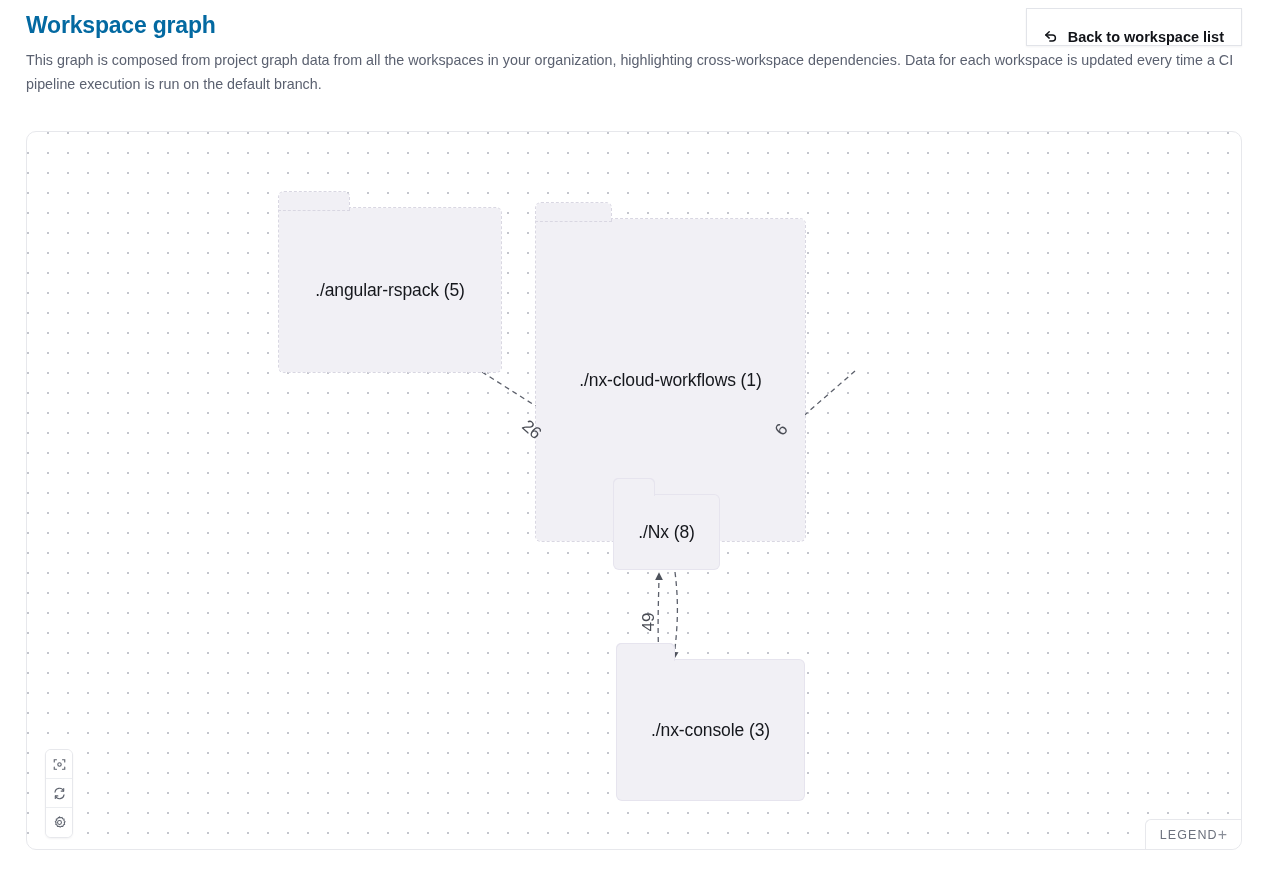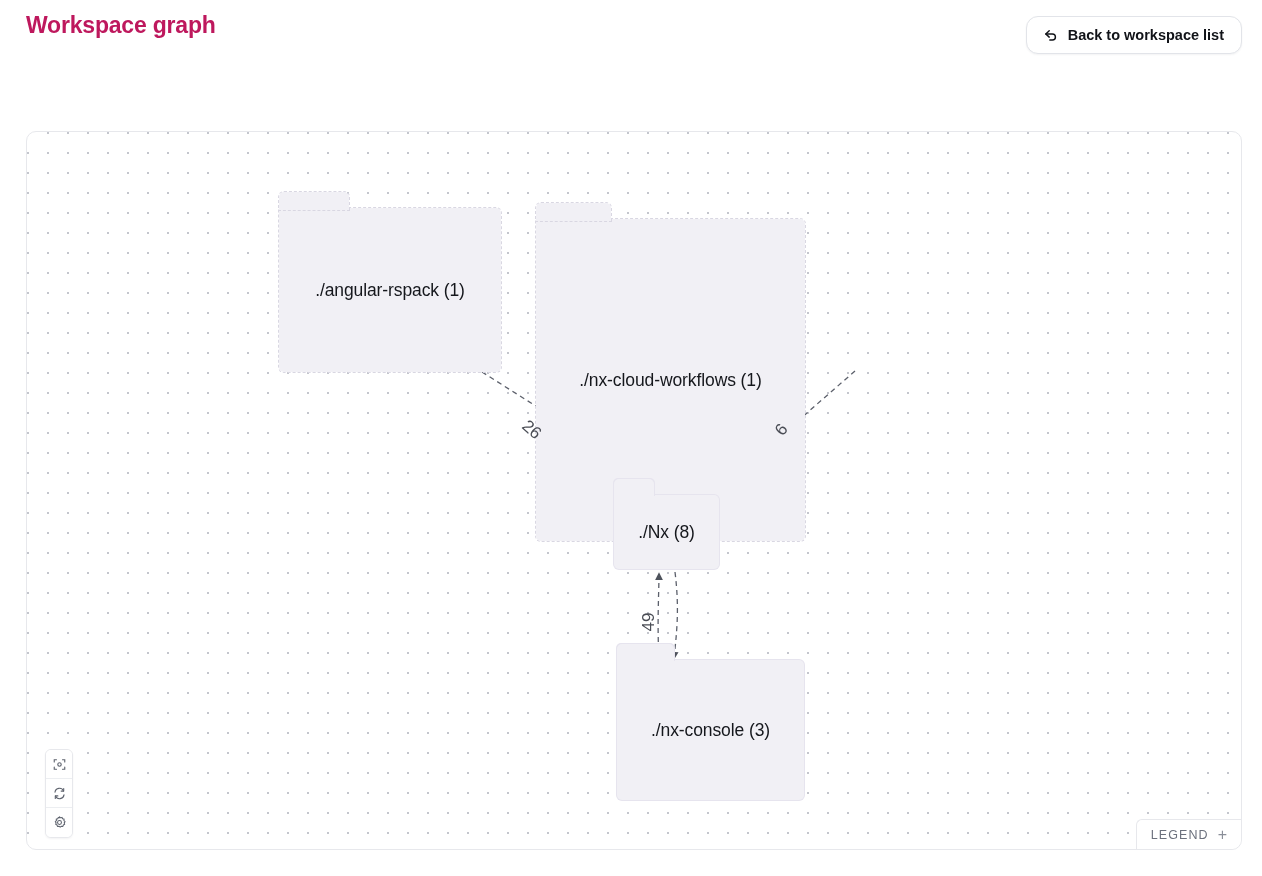--- a/index.html
+++ b/index.html
@@ -27,44 +27,43 @@
     top: 8px;
     width: 1216px;
     height: 40px;
   }
   .page-title {
     position: absolute;
     left: 0;
     top: 0;
     font-size: 23px;
     font-weight: bold;
-    color: #be185d;
+    color: #0369a1;
     letter-spacing: -0.2px;
     line-height: 34px;
     margin: 0;
   }
   .back-button {
     position: absolute;
     right: 0;
     top: 0;
     height: 38px;
     display: flex;
-    align-items: center;
+    align-items: flex-end;
     gap: 9px;
     padding: 0 17px 0 15px;
     background: #ffffff;
     border: 1px solid #e2e4e9;
-    border-radius: 12px;
+    border-radius: 0;
     box-shadow: 0 1px 2px rgba(16,24,40,0.05);
     cursor: pointer;
     font-size: 14.5px;
     font-weight: bold;
     color: #111318;
     white-space: nowrap;
-    margin-top: 8px;
   }
   .back-button svg { display: block; }
 
   .page-desc {
     position: absolute;
     left: 26px;
     top: 48px;
     width: 1218px;
     font-size: 14.3px;
     line-height: 24px;
@@ -161,21 +160,20 @@
   .tool-btn svg { display: block; }
 
   
   .legend-bar {
     position: absolute;
     right: 0;
     bottom: 0;
     height: 30px;
     display: flex;
     align-items: center;
-    gap: 9px;
     padding: 0 14px;
     background: #ffffff;
     border-left: 1px solid #e7e8ec;
     border-top: 1px solid #e7e8ec;
     border-radius: 6px 0 9px 0;
     cursor: pointer;
   }
   .legend-label {
     font-size: 12.5px;
     letter-spacing: 1.1px;
@@ -199,20 +197,21 @@
       <span>
         <svg width="17" height="17" viewBox="0 0 20 20" fill="none" stroke="#111318" stroke-width="1.7" stroke-linecap="round" stroke-linejoin="round">
           <path d="M8.5 4.5 L4.5 8.2 L8.5 11.9"></path>
           <path d="M4.5 8.2 H12.2 a3.6 3.6 0 0 1 0 7.2 H9.2"></path>
         </svg>
       </span>
       <span>Back to workspace list</span>
     </button>
   </div>
 
+  <div class="page-desc">This graph is composed from project graph data from all the workspaces in your organization, highlighting cross-workspace dependencies. Data for each workspace is updated every time a CI pipeline execution is run on the default branch.</div>
 
   <div class="graph-panel">
 
     <svg class="graph-canvas" width="1216" height="719" viewBox="0 0 1216 719">
       <defs>
         <marker id="arrow" markerWidth="7" markerHeight="7" refX="5.4" refY="3" orient="auto">
           <path d="M0,0 L6,3 L0,6 z" fill="#4e525c"></path>
         </marker>
       </defs>
 
@@ -220,21 +219,21 @@
 
       <path d="M828,239 L687,362" stroke="#5c606b" stroke-width="1.3" stroke-dasharray="5 4" fill="none" marker-end="url(#arrow)"></path>
 
       <path d="M632,528 C630,490 632,460 632,441" stroke="#5c606b" stroke-width="1.3" stroke-dasharray="5 4" fill="none" marker-end="url(#arrow)"></path>
 
       <path d="M648,440 C653,480 649,505 647,527" stroke="#5c606b" stroke-width="1.3" stroke-dasharray="5 4" fill="none" marker-end="url(#arrow)"></path>
     </svg>
 
     <div class="node dashed" style="left:252px; top:76px; width:222px; height:164px;">
       <div class="node-tab" style="width:70px;"></div>
-      <span class="node-label">./angular-rspack (1)</span>
+      <span class="node-label">./angular-rspack (5)</span>
     </div>
 
     <div class="node dashed" style="left:509px; top:63px; width:269px; height:322px;margin-top:24px;">
       <div class="node-tab" style="width:75px;"></div>
       <span class="node-label">./nx-cloud-workflows (1)</span>
     </div>
 
 
     <div class="node solid" style="left:587px; top:363px; width:105px; height:74px;">
       <div class="node-tab" style="width:40px;"></div>

